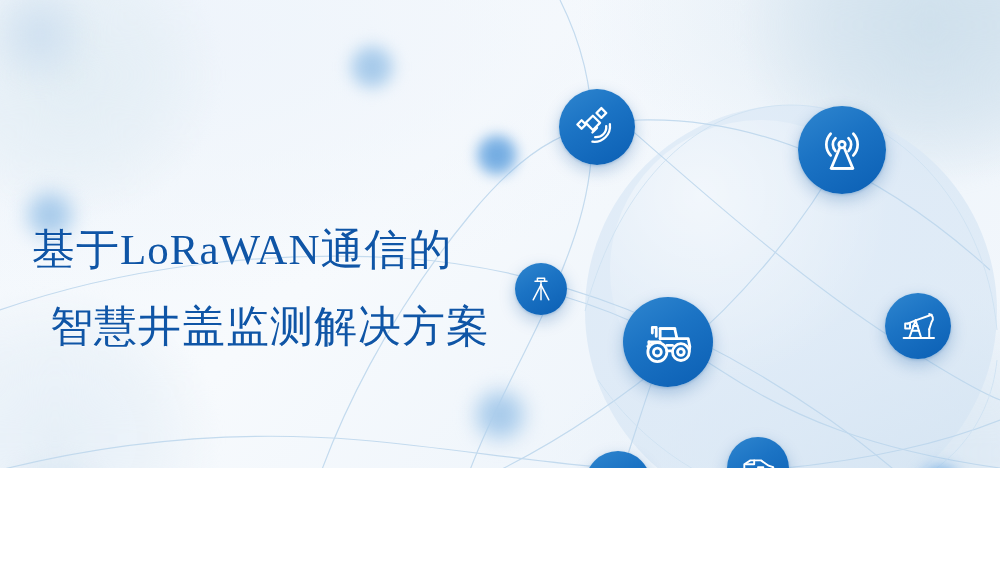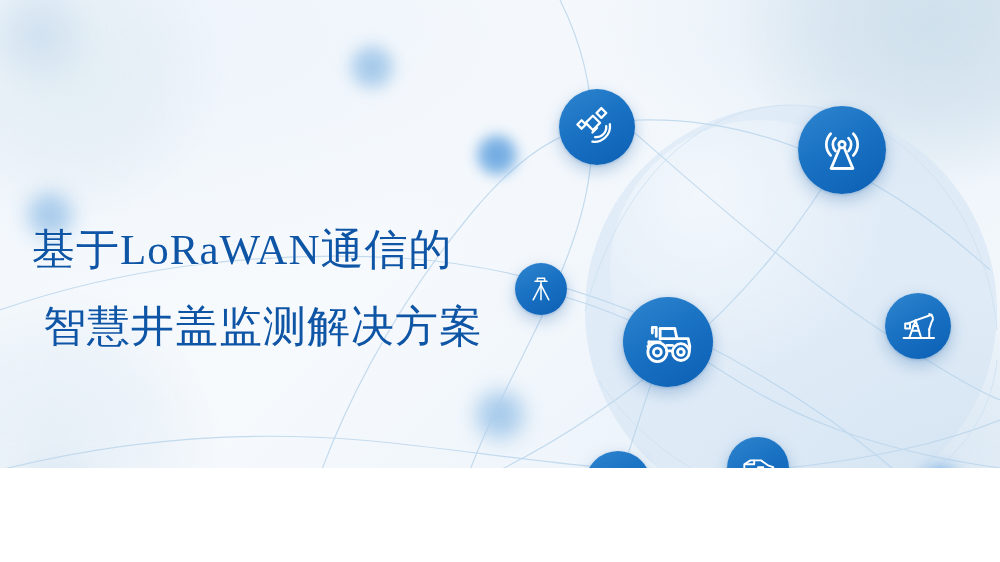--- a/index.html
+++ b/index.html
@@ -94,21 +94,21 @@
   .title-line{
     color:#0f55a6;
     font-size:43px;
     line-height:1.0;
     letter-spacing:1px;
     white-space:nowrap;
     font-weight:400;
     text-shadow:0 1px 0 rgba(255,255,255,0.5);
   }
   #title-line-1{margin-bottom:34px;}
-  #title-line-2{margin-left:11px;}
+  #title-line-2{margin-left:18px;}
 </style>
 </head>
 <body>
 
 <div id="slide">
 
   <div class="corner-wash tl-wash"></div>
   <div class="corner-wash tr-wash"></div>
   <div class="corner-wash br-wash"></div>
   <div class="corner-wash bl-wash"></div>

